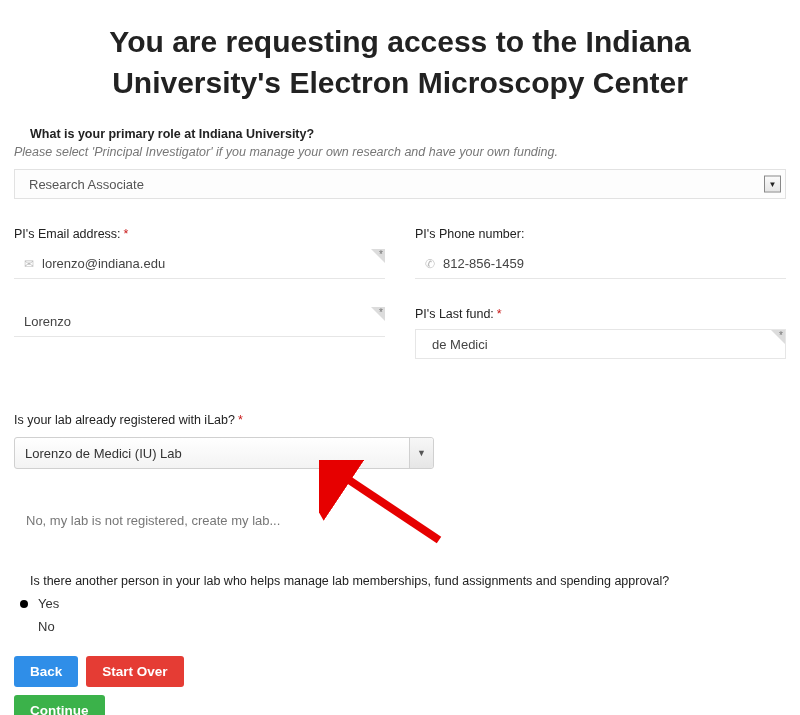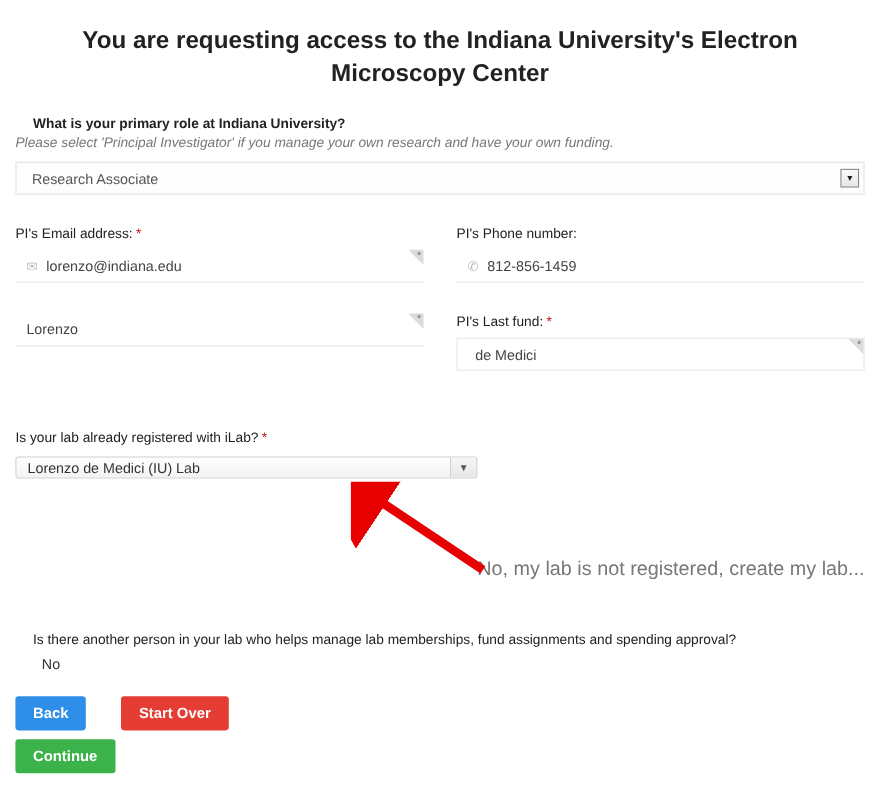--- a/index.html
+++ b/index.html
@@ -6,21 +6,21 @@
   body {
     margin: 0;
     padding: 14px 14px 20px 14px;
     font-family: "Helvetica Neue", Helvetica, Arial, sans-serif;
     font-size: 13px;
     color: #333;
     background: #fff;
     width: 800px;
   }
   h1.page-title {
-    font-size: 22px;
+    font-size: 30px;
     font-weight: 700;
     text-align: center;
     margin: 8px 20px 24px 20px;
     line-height: 1.35;
     color: #222;
   }
   .section { margin-bottom: 28px; }
   .q-label {
     font-weight: 700;
     font-size: 12.5px;
@@ -107,21 +107,21 @@
     right: 2px;
     top: 0;
     font-size: 10px;
     color: #777;
   }
   
   .lab-wrap { position: relative; width: 420px; }
   .lab-dd {
     position: relative;
     border: 1px solid #d0d0d0;
-    height: 20px;
+    height: 32px;
     display: flex;
     align-items: center;
     padding-left: 10px;
     font-size: 13px;
     color: #333;
     border-radius: 3px;
     background: linear-gradient(#ffffff,#f3f3f3);
   }
   .lab-dd-btn {
     position: absolute;
@@ -131,25 +131,24 @@
     background: linear-gradient(#f7f7f7,#e6e6e6);
     display: flex;
     align-items: center;
     justify-content: center;
     font-size: 9px;
     color: #555;
     border-top-right-radius: 3px;
     border-bottom-right-radius: 3px;
   }
   .lab-create {
-    margin-top: 72px;
-    font-size: 18px;
+    margin-top: 44px;
+    font-size: 13px;
     color: #777;
     padding-left: 12px;
-    text-align: right;
   }
   
   .radio-row {
     display: flex;
     align-items: center;
     padding: 4px 0 4px 6px;
     font-size: 13px;
     color: #333;
   }
   .radio-dot {
@@ -169,21 +168,21 @@
   .btn {
     border: none;
     border-radius: 3px;
     padding: 8px 16px;
     font-size: 13.5px;
     font-weight: 600;
     color: #fff;
     cursor: pointer;
   }
   .btn-blue { background: #2f8ee8; }
-  .btn-red { background: #e53c34; margin-left: 24px; }
+  .btn-red { background: #e53c34; }
   .btn-green { background: #3bb24a; }
   .btn-row2 { margin-top: 8px; }
   
   .arrow {
     position: absolute;
     left: 305px;
     top: 23px;
     pointer-events: none;
   }
 </style>
@@ -266,20 +265,24 @@
       </defs>
       <line x1="120" y1="80" x2="18" y2="12" stroke="#e60000" stroke-width="8" marker-end="url(#ah)"></line>
     </svg>
   </div>
   <div class="lab-create">No, my lab is not registered, create my lab...</div>
 </div>
 
 <div class="section" style="margin-bottom:10px;">
   <p class="q-label" style="font-weight:400;">Is there another person in your lab who helps manage lab memberships, fund assignments and spending approval?</p>
   <div class="radio-row">
+    <span class="radio-dot"></span>
+    <span>Yes</span>
+  </div>
+  <div class="radio-row">
     <span class="radio-empty"></span>
     <span>No</span>
   </div>
 </div>
 
 <div class="btn-row">
   <button class="btn btn-blue">Back</button>
   <button class="btn btn-red">Start Over</button>
 </div>
 <div class="btn-row btn-row2">

